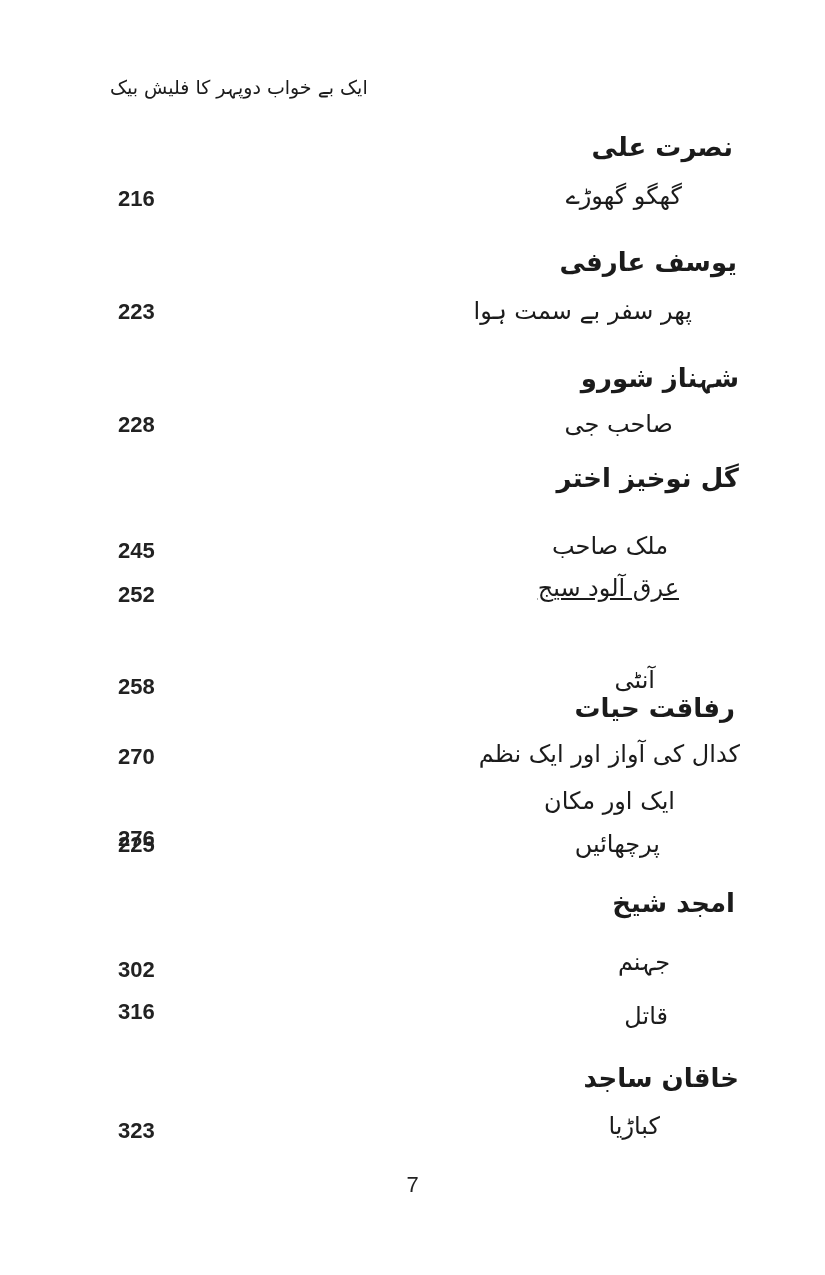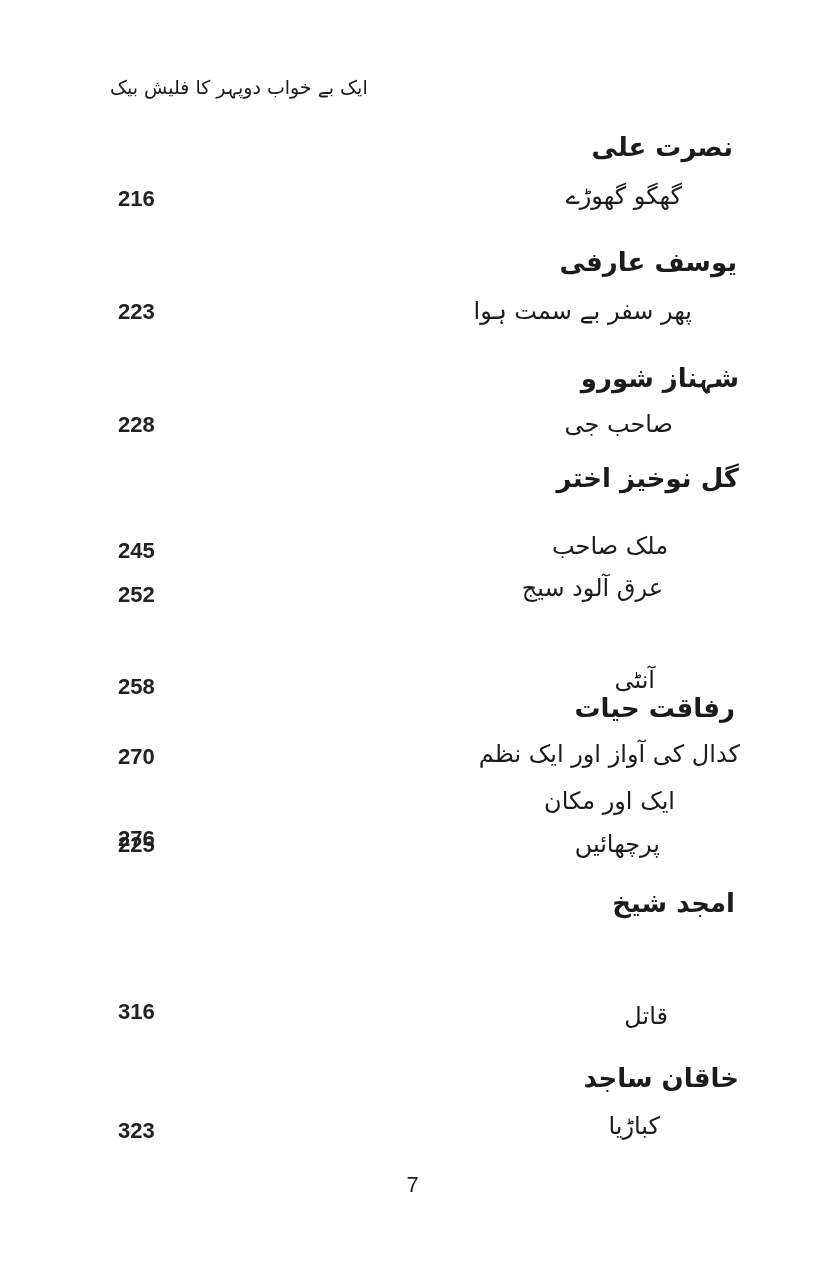--- a/index.html
+++ b/index.html
@@ -92,21 +92,21 @@
 
   <div class="urdu author-heading" style="top:463px; right:86px;">گل نوخیز اختر</div>
 
   <div class="entry-row" style="top:532px;">
     <span class="entry-page" style="top:6px;">245</span>
     <span class="urdu entry-title" style="right:157px;">ملک صاحب</span>
   </div>
 
   <div class="entry-row" style="top:574px;">
     <span class="entry-page" style="top:8px;">252</span>
-    <span class="urdu entry-title" style="right:162px;">عرق آلود سیج</span>
+    <span class="urdu entry-title" style="right:146px;text-decoration:underline;">عرق آلود سیج</span>
   </div>
 
   <div class="entry-row" style="top:618px;margin-top:48px;">
     <span class="entry-page" style="top:8px;">258</span>
     <span class="urdu entry-title" style="right:170px;">آنٹی</span>
   </div>
 
   <div class="urdu author-heading" style="top:693px; right:90px;">رفاقت حیات</div>
 
   <div class="entry-row" style="top:740px;">
@@ -119,20 +119,24 @@
     <span class="urdu entry-title" style="right:150px;">ایک اور مکان</span>
   </div>
 
   <div class="entry-row" style="top:830px;">
     <span class="entry-page" style="top:2px;">225</span>
     <span class="urdu entry-title" style="right:165px;">پرچھائیں</span>
   </div>
 
   <div class="urdu author-heading" style="top:888px; right:90px;">امجد شیخ</div>
 
+  <div class="entry-row" style="top:948px;">
+    <span class="entry-page" style="top:9px;">302</span>
+    <span class="urdu entry-title" style="right:155px;">جہنم</span>
+  </div>
 
   <div class="entry-row" style="top:998px;">
     <span class="entry-page" style="top:1px;">316</span>
     <span class="urdu entry-title" style="right:157px; top:4px;">قاتل</span>
   </div>
 
   <div class="urdu author-heading" style="top:1063px; right:86px;">خاقان ساجد</div>
 
   <div class="entry-row" style="top:1112px;">
     <span class="entry-page" style="top:6px;">323</span>

